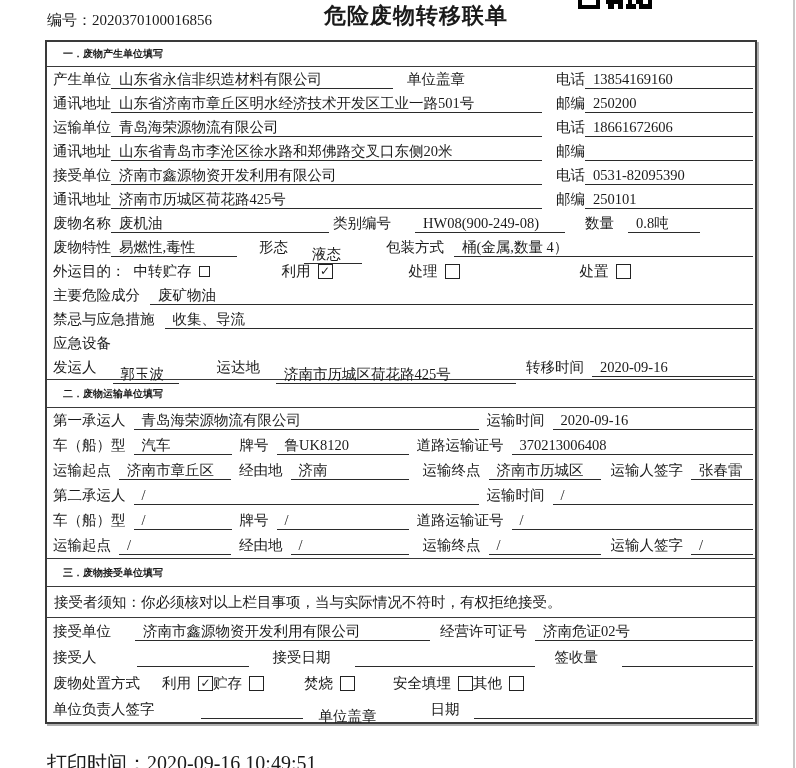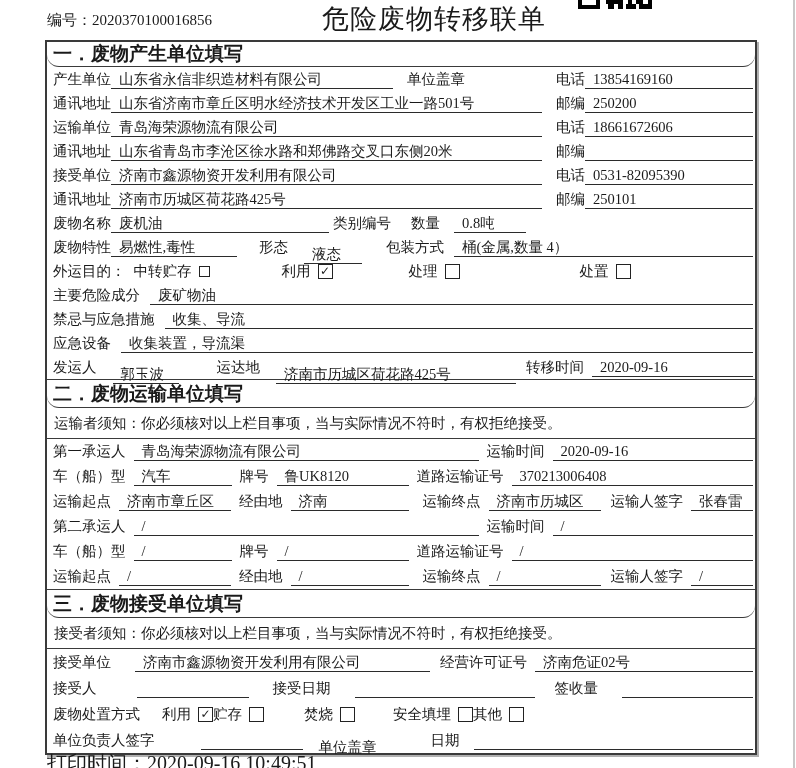--- a/index.html
+++ b/index.html
@@ -1,29 +1,29 @@
 <!DOCTYPE html>
 <html><head>
 <meta charset="utf-8">
 <style>
   html,body{margin:0;padding:0;background:#ffffff;}
   .page{position:relative;width:796px;height:768px;background:#fff;overflow:hidden;
         font-family:"Liberation Serif","DejaVu Serif",serif;color:#1a1a1a;}
   .scan-edge{position:absolute;top:0;bottom:0;right:1px;width:2px;background:#c8c8c8;}
   .serial{position:absolute;top:11px;left:47px;font-size:15px;white-space:nowrap;}
-  .doc-title{position:absolute;top:1px;left:74px;width:720px;text-align:center;
-             font-size:27px;font-weight:normal;letter-spacing:1px;
+  .doc-title{position:absolute;top:1px;left:56px;width:720px;text-align:center;
+             font-size:22px;font-weight:bold;letter-spacing:1px;
              font-family:"Liberation Sans","DejaVu Sans",sans-serif;}
   .qr-frag{position:absolute;top:0;left:578px;}
   .form{position:absolute;left:45px;top:40px;width:708px;border:2px solid #3a3a3a;
         box-shadow:2px 2px 0 #b0b0b0;background:#fff;}
   .sec{border-top:1.8px solid #3a3a3a;}
-  .sec-title{display:flex;align-items:center;height:24px;padding:0 6px;font-weight:bold;
-             font-size:19px;font-family:"Liberation Sans","DejaVu Sans",sans-serif;
-             border-bottom:1.8px solid #3a3a3a;border-radius:12px;}
+  .sec-title{display:flex;align-items:center;height:24px;padding:0 16px;font-weight:bold;
+             font-size:10px;font-family:"Liberation Sans","DejaVu Sans",sans-serif;
+             border-bottom:1.8px solid #3a3a3a;}
   .sec2 .sec-title{height:27px;} .sec3 .sec-title{height:27px;}
   .notice{display:flex;align-items:center;height:30px;padding:0 7px;font-size:14.5px;
           border-bottom:1.6px solid #3a3a3a;white-space:nowrap;}
   .row{display:flex;align-items:center;height:24px;padding:0 2px 0 6px;font-size:14.5px;
        white-space:nowrap;}
   .sec2 .row{height:25px;} .sec3 .row{height:26px;}
   .lbl{flex-shrink:0;}
   .u{display:inline-block;border-bottom:1.5px solid #2b2b2b;height:19px;line-height:19px;
      padding:0 2px 0 8px;box-sizing:border-box;overflow:hidden;flex-shrink:0;}
   .fill{flex:1 1 auto;}
@@ -107,20 +107,21 @@
         <span class="lbl">通讯地址</span>
         <span class="u fill">济南市历城区荷花路425号</span>
         <span class="lbl ml14">邮编</span>
         <span class="u" style="width:168px">250101</span>
       </div>
 
       <div class="row">
         <span class="lbl">废物名称</span>
         <span class="u" style="width:218px">废机油</span>
         <span class="lbl ml4">类别编号</span>
+        <span class="u ml24" style="width:150px">HW08(900-249-08)</span>
         <span class="lbl ml20">数量</span>
         <span class="u ml14" style="width:72px">0.8吨</span>
       </div>
 
       <div class="row">
         <span class="lbl">废物特性</span>
         <span class="u" style="width:126px">易燃性,毒性</span>
         <span class="lbl ml22">形态</span>
         <span class="u ml16" style="width:58px">液态</span>
         <span class="lbl ml24">包装方式</span>
@@ -144,36 +145,34 @@
         <span class="u fill ml10">废矿物油</span>
       </div>
 
       <div class="row">
         <span class="lbl">禁忌与应急措施</span>
         <span class="u fill ml10">收集、导流</span>
       </div>
 
       <div class="row">
         <span class="lbl">应急设备</span>
-        <span class="u fill ml10">收集装置，导流渠</span>
       </div>
 
       <div class="row">
         <span class="lbl">发运人</span>
         <span class="u ml16" style="width:66px">郭玉波</span>
         <span class="lbl ml38">运达地</span>
         <span class="u ml16" style="width:240px">济南市历城区荷花路425号</span>
         <span class="lbl ml10">转移时间</span>
         <span class="u fill ml8">2020-09-16</span>
       </div>
     </div>
 
     <div class="sec sec2">
       <div class="sec-title">二．废物运输单位填写</div>
-      <div class="notice">运输者须知：你必须核对以上栏目事项，当与实际情况不符时，有权拒绝接受。</div>
 
       <div class="row">
         <span class="lbl">第一承运人</span>
         <span class="u ml8" style="width:345px">青岛海荣源物流有限公司</span>
         <span class="lbl ml8">运输时间</span>
         <span class="u fill ml8">2020-09-16</span>
       </div>
 
       <div class="row">
         <span class="lbl">车（船）型</span>

